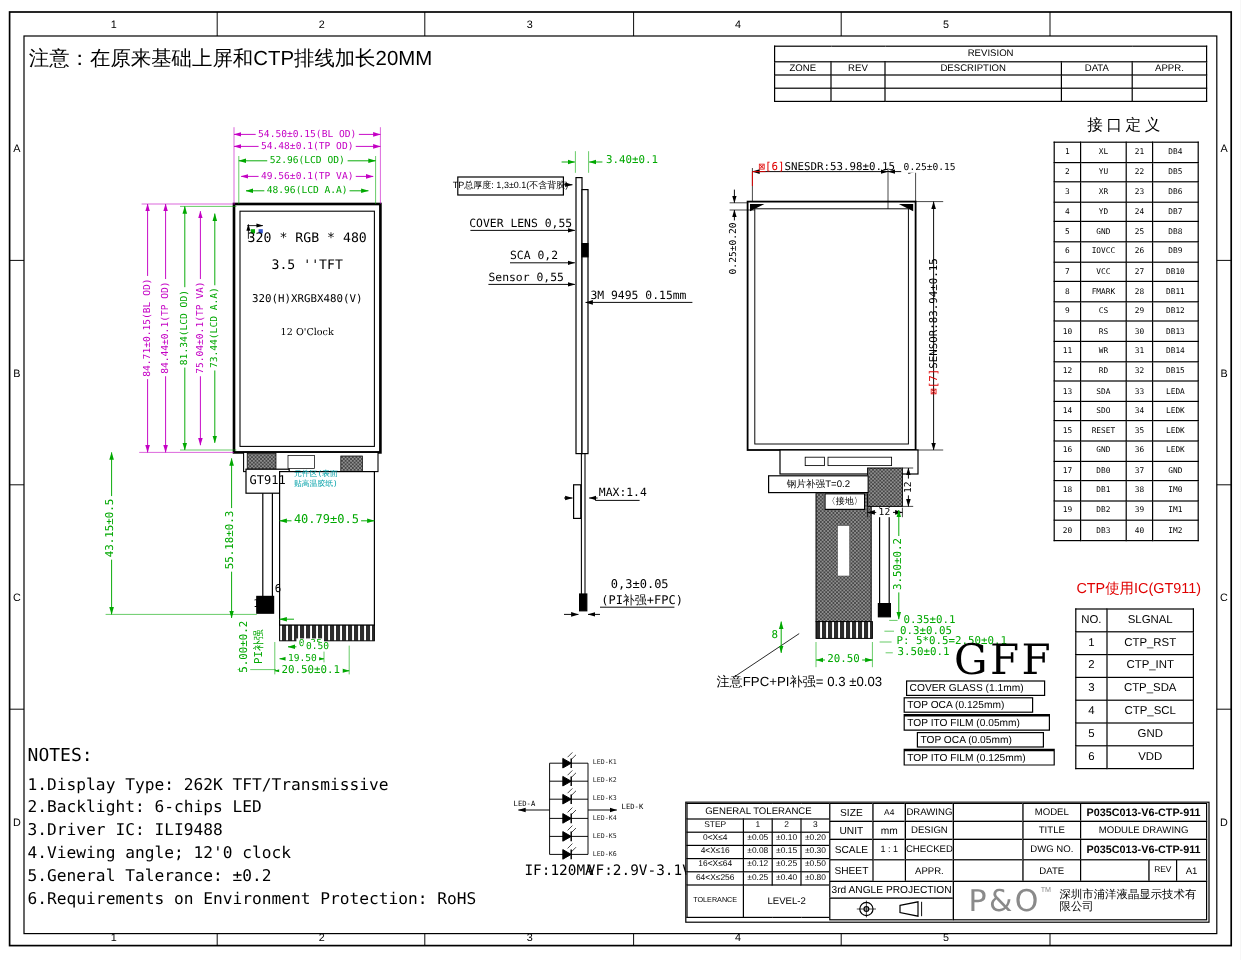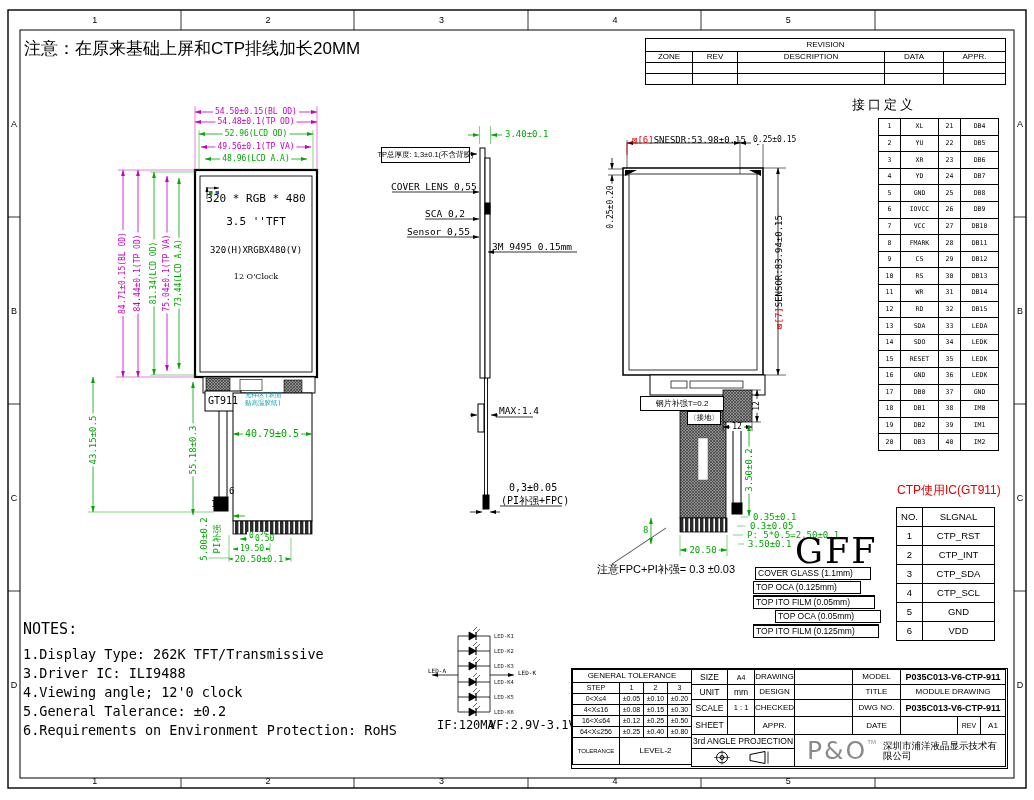--- a/index.html
+++ b/index.html
@@ -34,21 +34,21 @@
         font-family:"Liberation Sans",sans-serif;box-sizing:border-box;z-index:3;background:#fff;line-height:1}
   .band{position:absolute;display:flex;z-index:3;font-family:"Liberation Sans",sans-serif;font-size:9px}
   .band>div{flex:1;display:flex;align-items:center;justify-content:center}
   .vband{flex-direction:column}
   #stack{position:absolute;left:753px;top:567px;width:128px;z-index:3}
   #stack>div{border:1px solid #000;font-family:"Liberation Sans",sans-serif;font-size:8.5px;
              line-height:11px;height:11px;margin-bottom:1px;padding:0 2px;white-space:nowrap;background:#fff}
   #stack>div:nth-child(1){width:110px;margin-left:2px}
   #stack>div:nth-child(2){width:102px}
   #stack>div:nth-child(3){width:116px;border-top:2.5px solid #000}
-  #stack>div:nth-child(4){width:100px;margin-left:22px}
+  #stack>div:nth-child(4){width:100px;margin-left:11px}
   #stack>div:nth-child(5){width:120px;border-top:2.5px solid #000}
   #notes-list>div{font-size:13.5px;line-height:19px;white-space:nowrap}
   #ledlabels>div{height:15.2px;line-height:15.2px;font-size:5.5px;color:#222}
 </style>
 </head>
 <body>
 
 <div id="root">
 
 <svg id="linework" width="1034" height="800">
@@ -324,21 +324,21 @@
         <tr>
           <td></td>
           <td></td>
           <td></td>
           <td></td>
           <td></td>
         </tr>
       </tbody>
 </table>
 
-<div class="lbl ctr sans f13" style="left:884px;top:104px;letter-spacing:3px">接口定义</div>
+<div class="lbl ctr sans f13" style="left:938px;top:104px;letter-spacing:3px">接口定义</div>
 <table id="iface">
   <colgroup>
         <col style="width:22px">
         <col style="width:38px">
         <col style="width:22px">
         <col style="width:38px">
       </colgroup>
   <tbody>
         <tr>
           <td>1</td>
@@ -560,20 +560,21 @@
       <div>COVER GLASS (1.1mm)</div>
       <div>TOP OCA (0.125mm)</div>
       <div>TOP ITO FILM (0.05mm)</div>
       <div>TOP OCA (0.05mm)</div>
       <div>TOP ITO FILM (0.125mm)</div>
     </div>
 
 <div class="lbl f15" style="left:23px;top:622px">NOTES:</div>
 <div class="lbl" id="notes-list" style="left:23px;top:645px">
       <div>1.Display Type: 262K TFT/Transmissive</div>
+      <div>2.Backlight: 6-chips LED</div>
       <div>3.Driver IC: ILI9488</div>
       <div>4.Viewing angle; 12'0 clock</div>
       <div>5.General Talerance: ±0.2</div>
       <div>6.Requirements on Environment Protection: RoHS</div>
     </div>
 
 <div class="lbl f6" style="left:428px;top:668px">LED-A</div>
 <div class="lbl f6" style="left:518px;top:670px">LED-K</div>
 <div class="lbl" id="ledlabels" style="left:494px;top:629px">
       <div>LED-K1</div>

